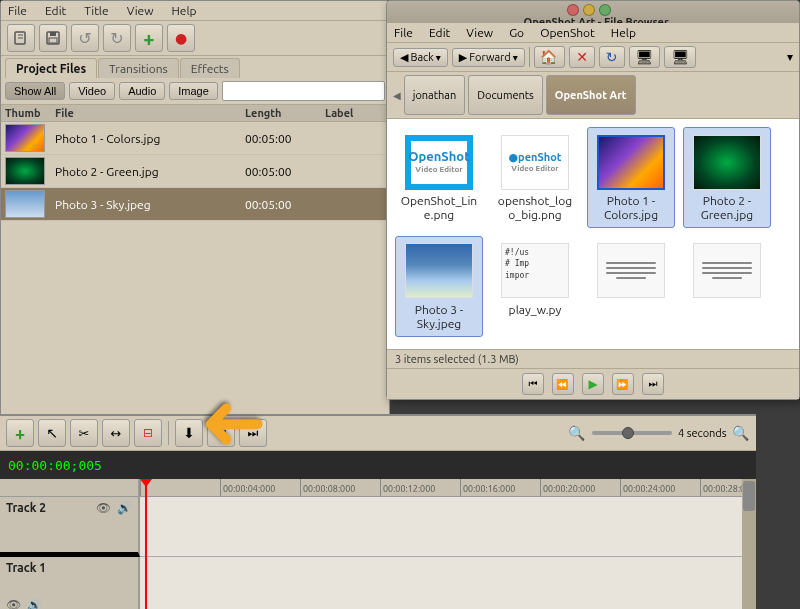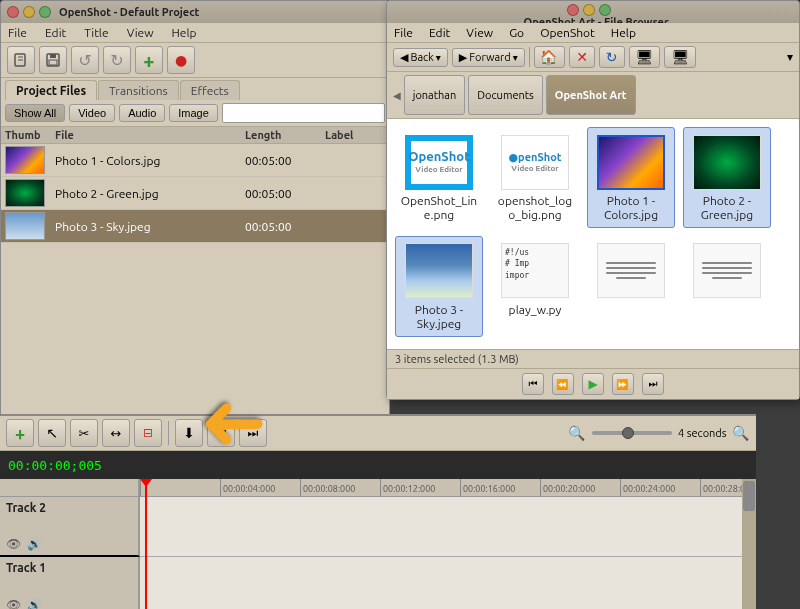--- a/index.html
+++ b/index.html
@@ -534,28 +534,20 @@
       width: 12px; height: 30px;
       background: #888;
       border-radius: 3px;
       margin: 2px auto;
     }
   </style>
 </head>
 <body>
 
 <div class="main-window">
-  <div class="window-titlebar">
-    <div class="window-controls">
-      <div class="win-btn close"></div>
-      <div class="win-btn min"></div>
-      <div class="win-btn max"></div>
-    </div>
-    <span class="window-title">OpenShot - Default Project</span>
-  </div>
 
   <div class="menu-bar">
     <span class="menu-item">File</span>
     <span class="menu-item">Edit</span>
     <span class="menu-item">Title</span>
     <span class="menu-item">View</span>
     <span class="menu-item">Help</span>
   </div>
 
   <div class="toolbar">
@@ -790,21 +782,21 @@
   <div class="timecode-bar">
     <span>00:00:00;005</span>
   </div>
 
   <div style="display:flex; position:relative;">
 
     <div style="width:140px; min-width:140px; background:#c8c0b0; border-right:2px solid #999;">
 
       <div style="height:18px; border-bottom:1px solid #999; background:#c8c0b0;"></div>
 
-      <div class="track-label" style="height:60px; display:flex; flex-direction:column; justify-content:space-between; padding:4px 6px; border-bottom:2px solid #000000;">
+      <div class="track-label" style="height:60px; display:flex; flex-direction:row; justify-content:space-between; padding:4px 6px; border-bottom:5px solid #000000;">
         <span class="track-name">Track 2</span>
         <div class="track-icons">
           <span style="cursor:pointer;">👁</span>
           <span style="cursor:pointer;">🔊</span>
         </div>
       </div>
 
       <div class="track-label" style="height:60px; display:flex; flex-direction:column; justify-content:space-between; padding:4px 6px; border-bottom:1px solid #aaa;">
         <span class="track-name">Track 1</span>
         <div class="track-icons">

